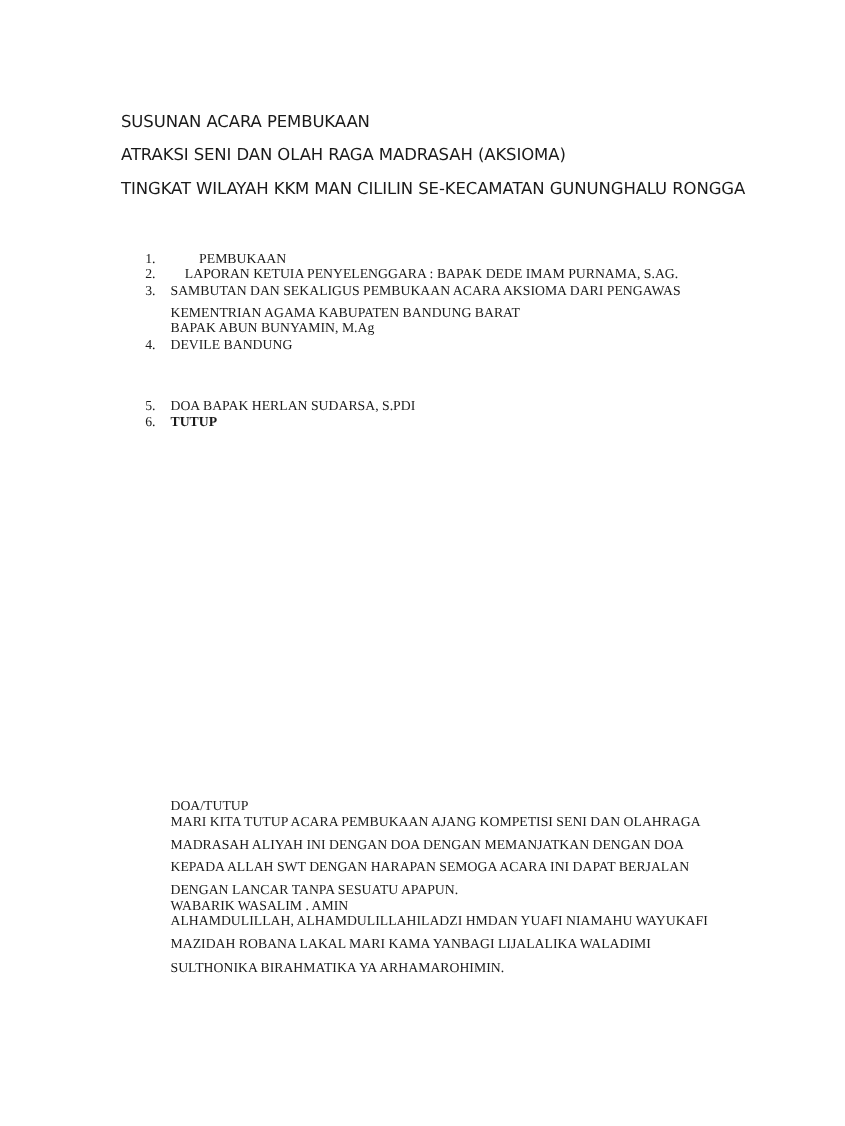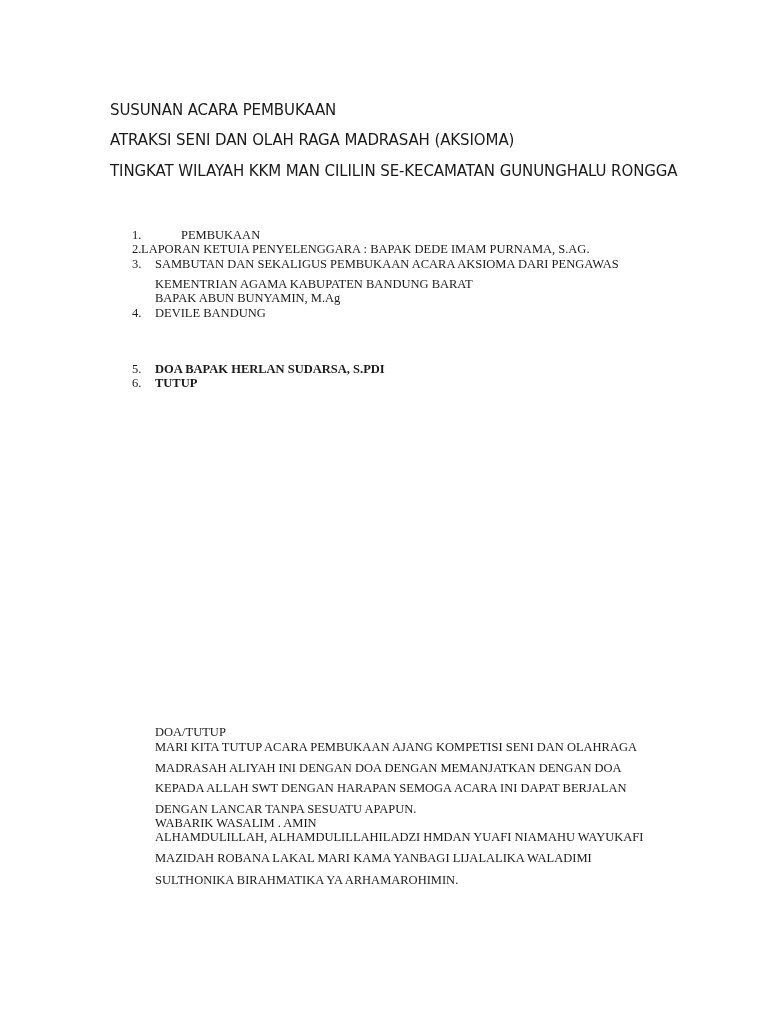--- a/index.html
+++ b/index.html
@@ -19,32 +19,32 @@
   <div class="abs sans" style="left:110px;top:101px;">SUSUNAN ACARA PEMBUKAAN</div>
   <div class="abs sans" style="left:110px;top:131px;">ATRAKSI SENI DAN OLAH RAGA MADRASAH (AKSIOMA)</div>
   <div class="abs sans" style="left:110px;top:162px;">TINGKAT WILAYAH KKM MAN CILILIN SE-KECAMATAN GUNUNGHALU RONGGA</div>
 
   <div>
     <div class="serif" style="position:absolute;left:0;top:0;">
       <span class="num" style="left:132px;top:228px;">1.</span>
       <span class="abs" style="left:157px;top:228px;margin-left:24px;">PEMBUKAAN</span>
 
       <span class="num" style="left:132px;top:242px;">2.</span>
-      <span class="abs" style="left:141px;top:242px;">LAPORAN KETUIA PENYELENGGARA : BAPAK DEDE IMAM PURNAMA, S.AG.</span>
+      <span class="abs" style="left:168px;top:242px;">LAPORAN KETUIA PENYELENGGARA : BAPAK DEDE IMAM PURNAMA, S.AG.</span>
 
       <span class="num" style="left:132px;top:257px;">3.</span>
       <span class="abs" style="left:155px;top:257px;">SAMBUTAN DAN SEKALIGUS  PEMBUKAAN ACARA AKSIOMA  DARI PENGAWAS</span>
       <span class="abs" style="left:155px;top:277px;">KEMENTRIAN AGAMA KABUPATEN BANDUNG BARAT</span>
       <span class="abs" style="left:155px;top:291px;">BAPAK  ABUN BUNYAMIN, M.Ag</span>
 
       <span class="num" style="left:132px;top:306px;">4.</span>
       <span class="abs" style="left:155px;top:306px;">DEVILE BANDUNG</span>
 
       <span class="num" style="left:132px;top:362px;">5.</span>
-      <span class="abs" style="left:155px;top:362px;font-weight:bold;">DOA BAPAK HERLAN SUDARSA, S.PDI</span>
+      <span class="abs" style="left:155px;top:362px;">DOA BAPAK HERLAN SUDARSA, S.PDI</span>
 
       <span class="num" style="left:132px;top:376px;">6.</span>
       <span class="abs" style="left:155px;top:376px;font-weight:bold;">TUTUP</span>
     </div>
   </div>
 
   <div class="serif">
     <span class="abs" style="left:155px;top:725px;">DOA/TUTUP</span>
     <span class="abs" style="left:155px;top:740px;">MARI KITA TUTUP ACARA PEMBUKAAN AJANG KOMPETISI SENI DAN OLAHRAGA</span>
     <span class="abs" style="left:155px;top:761px;">MADRASAH ALIYAH INI DENGAN DOA DENGAN MEMANJATKAN DENGAN DOA</span>

